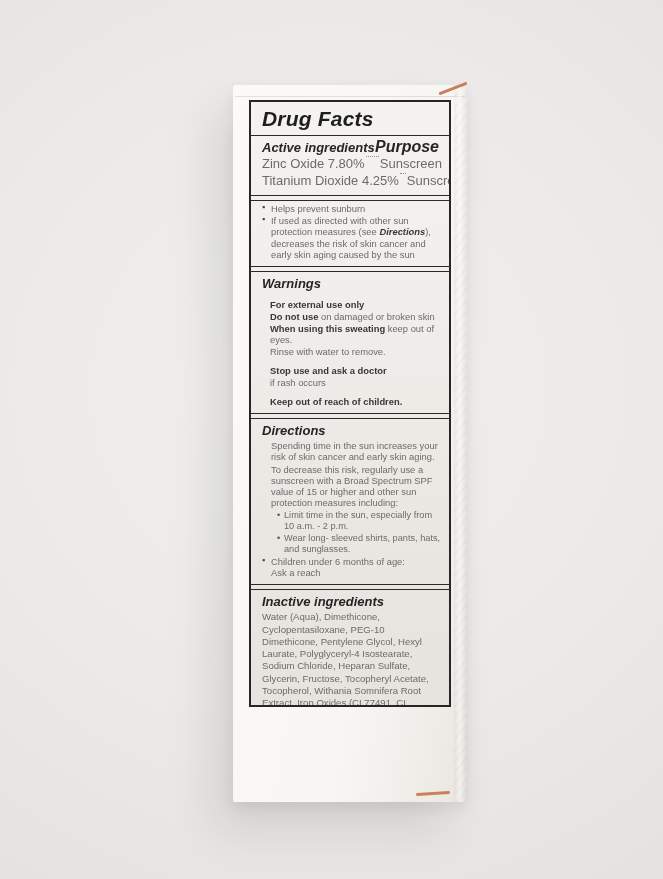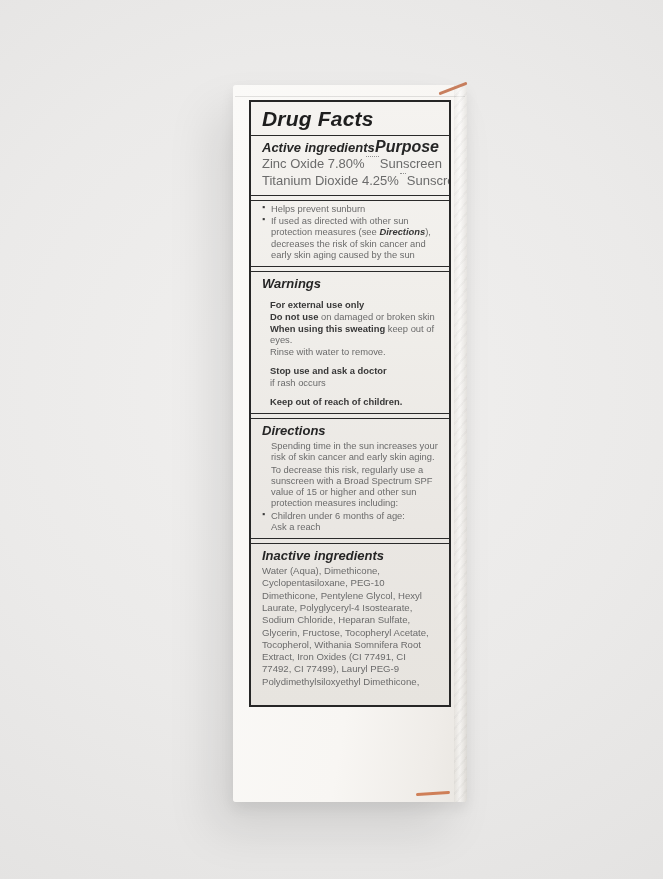--- a/index.html
+++ b/index.html
@@ -166,20 +166,24 @@
           <div class="bold-line">Keep out of reach of children.</div>
         </div>
       </div>
 
       <div class="divider"></div>
 
       <div class="section">
         <div class="sec-heading">Directions</div>
         <div class="dir-para">Spending time in the sun increases your risk of skin cancer and early skin aging.</div>
         <div class="dir-para">To decrease this risk, regularly use a sunscreen with a Broad Spectrum SPF value of 15 or higher and other sun protection measures including:</div>
+        <ul class="sub-bullets">
+          <li>Limit time in the sun, especially from 10 a.m. - 2 p.m.</li>
+          <li>Wear long- sleeved shirts, pants, hats, and sunglasses.</li>
+        </ul>
         <ul class="bullets">
           <li><span>Children under 6 months of age:</span><br><span>Ask a reach</span></li>
         </ul>
       </div>
 
       <div class="divider"></div>
 
       <div class="section inactive-section">
         <div class="sec-heading">Inactive ingredients</div>
         <div class="inactive-text">Water (Aqua), Dimethicone, Cyclopentasiloxane, PEG-10 Dimethicone, Pentylene Glycol, Hexyl Laurate, Polyglyceryl-4 Isostearate, Sodium Chloride, Heparan Sulfate, Glycerin, Fructose, Tocopheryl Acetate, Tocopherol, Withania Somnifera Root Extract, Iron Oxides (CI 77491, CI 77492, CI 77499), Lauryl PEG-9 Polydimethylsiloxyethyl Dimethicone,</div>

